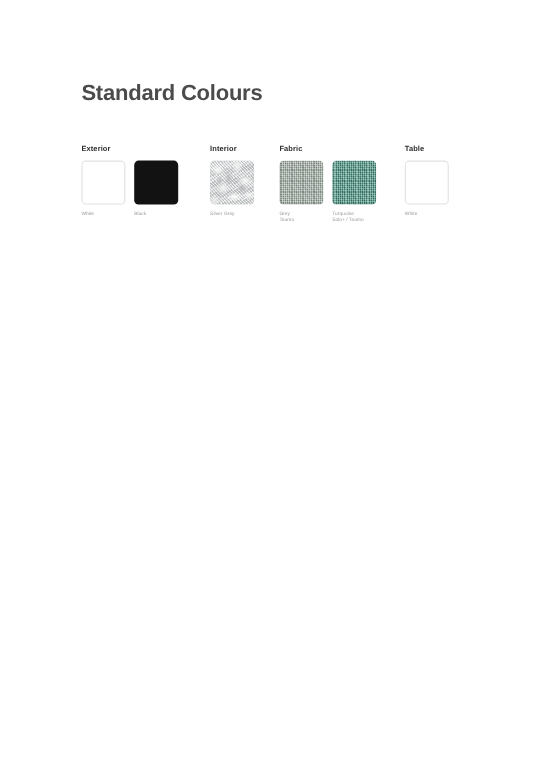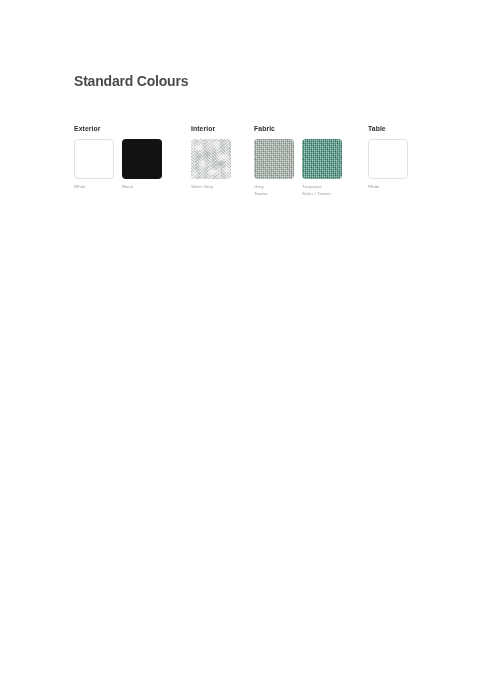--- a/index.html
+++ b/index.html
@@ -25,21 +25,21 @@
   }
 
   .content {
     position: absolute;
     left: 74px;
     top: 74px;
     width: 360px;
   }
 
   .page-title {
-    font-size: 14px;
+    font-size: 20px;
     font-weight: bold;
     color: #4b4b4b;
     letter-spacing: -0.2px;
     margin: 0 0 36px 0;
     line-height: 1.1;
   }
 
   .groups {
     position: relative;
     height: 70px;

